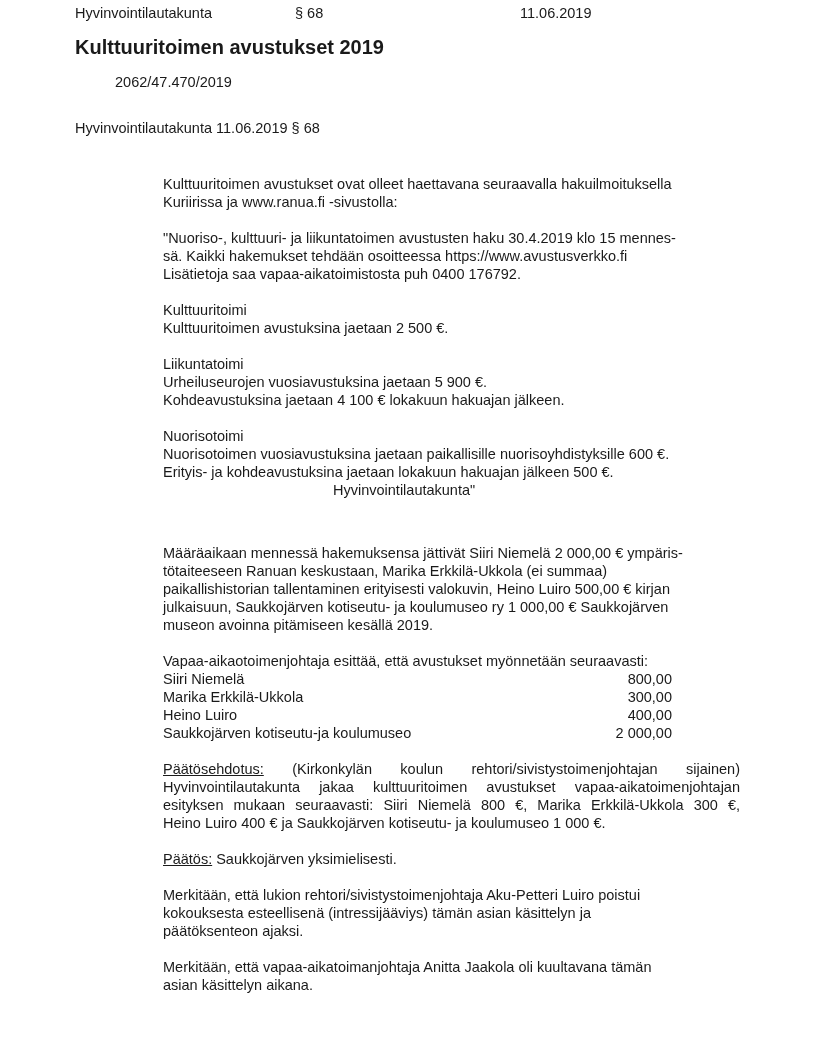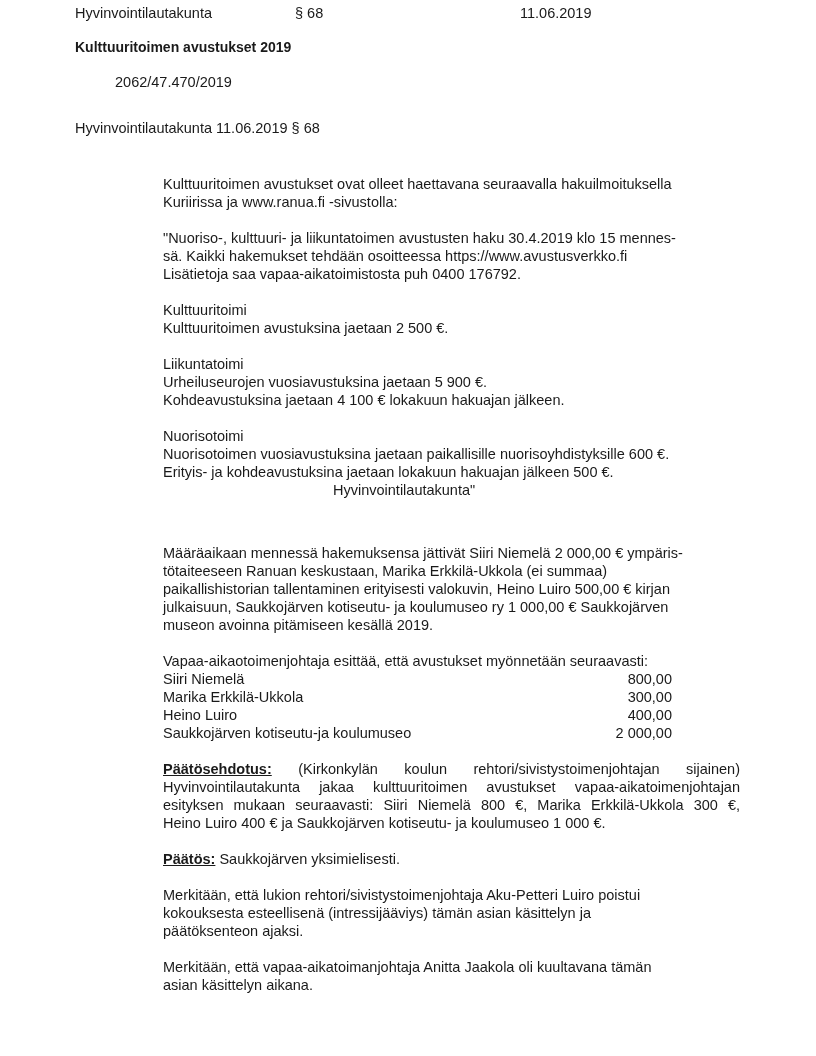--- a/index.html
+++ b/index.html
@@ -17,21 +17,21 @@
   .header-row {
     display: flex;
     margin: 4px 75px 0 75px;
     white-space: nowrap;
   }
   .header-committee { width: 220px; }
   .header-section  { width: 225px; }
 
   .doc-title {
     margin: 15px 75px 0 75px;
-    font-size: 14px;
+    font-size: 20px;
     line-height: 20px;
     font-weight: bold;
   }
   .case-number { margin: 16px 75px 0 115px; }
   .subheader   { margin: 28px 75px 0 75px; }
 
   .body-block {
     margin: 38px 0 0 163px;
     width: 577px;
   }
@@ -43,21 +43,21 @@
   .quote-signature { padding-left: 170px; }
 
   .alloc-row {
     display: flex;
     width: 509px;
   }
   .alloc-name { flex: 1 1 auto; white-space: nowrap; }
   .alloc-amount { flex: 0 0 auto; text-align: right; white-space: nowrap; }
 
   .label-bold {
-    font-weight: bold;
+    font-weight: normal;
     text-decoration: underline;
   }
   .justify {
     text-align: justify;
     text-align-last: justify;
     white-space: normal;
   }
 </style>
 </head>
 <body>

